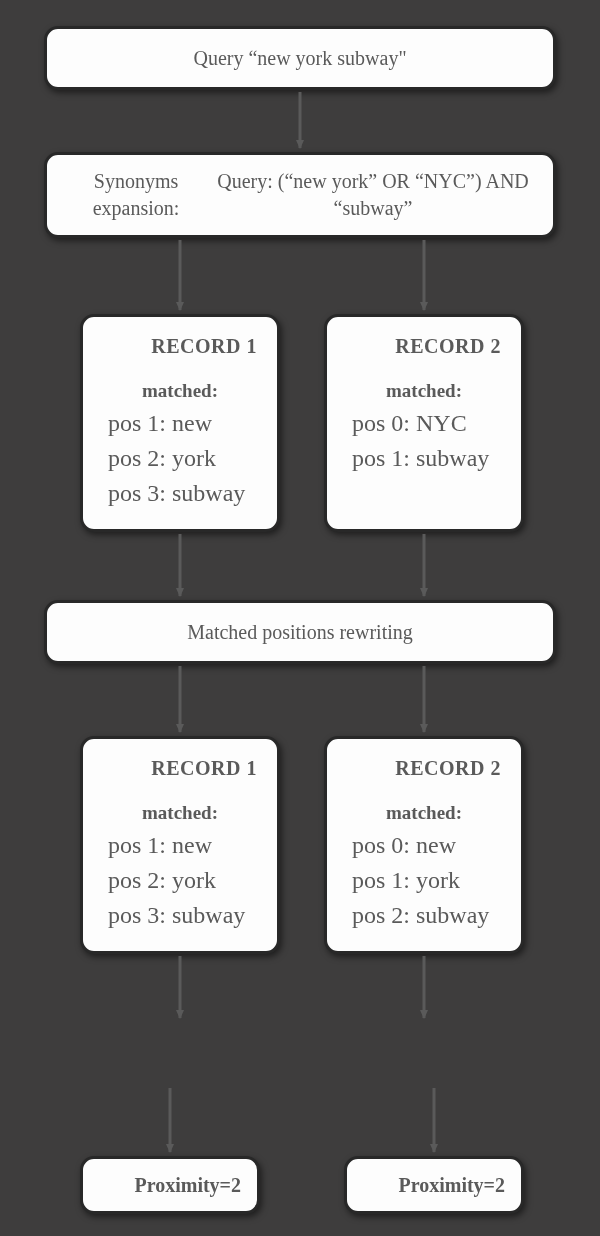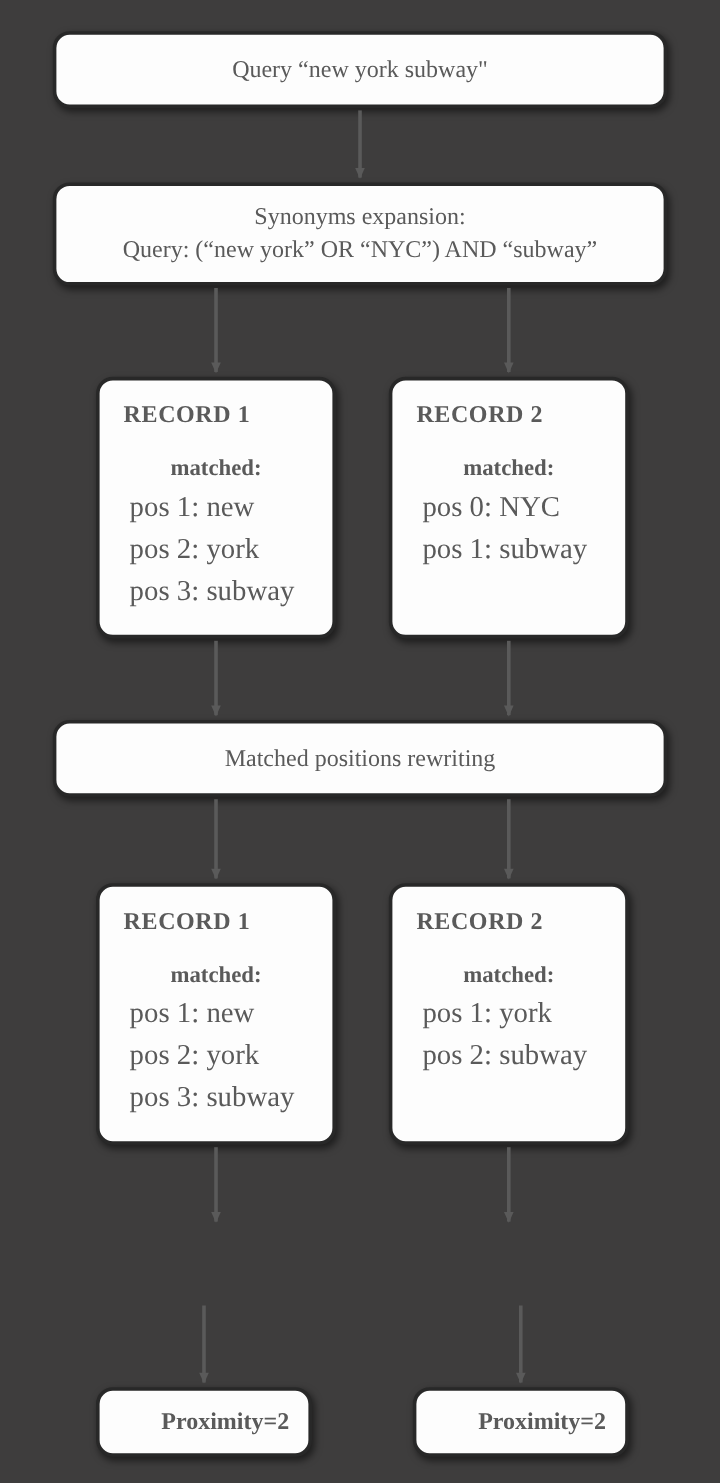--- a/index.html
+++ b/index.html
@@ -30,21 +30,21 @@
     font-size: 20px;
     line-height: 1.35;
     padding: 10px 16px;
   }
   .record-box {
     padding: 18px 20px 20px 20px;
   }
   .record-title {
     font-weight: bold;
     font-size: 20px;
-    text-align: left;
+    text-align: right;
     margin-bottom: 22px;
     letter-spacing: 0.5px;
   }
   .matched-label {
     font-weight: bold;
     font-size: 19px;
     margin-bottom: 4px;
     text-align: center;
   }
   .pos-line {
@@ -66,21 +66,21 @@
 </style>
 </head>
 <body>
 
 <div class="canvas">
 
   <div class="box center-text" style="left:44px; top:26px; width:512px; height:64px;">
     <span>Query “new york subway"</span>
   </div>
 
-  <div class="box center-text" style="left:44px; top:152px; width:512px; height:86px; flex-direction:column;">
+  <div class="box center-text" style="left:44px; top:152px; width:512px; height:86px; flex-direction:row;">
     <span>Synonyms expansion:</span>
     <span>Query: (“new york” OR “NYC”) AND “subway”</span>
   </div>
 
   <div class="box record-box" style="left:80px; top:314px; width:200px; height:218px;">
     <div class="record-title">RECORD 1</div>
     <div class="matched-label">matched:</div>
     <div class="pos-line">pos 1: new</div>
     <div class="pos-line">pos 2: york</div>
     <div class="pos-line">pos 3: subway</div>
@@ -101,20 +101,21 @@
     <div class="record-title">RECORD 1</div>
     <div class="matched-label">matched:</div>
     <div class="pos-line">pos 1: new</div>
     <div class="pos-line">pos 2: york</div>
     <div class="pos-line">pos 3: subway</div>
   </div>
 
   <div class="box record-box" style="left:324px; top:736px; width:200px; height:218px;">
     <div class="record-title">RECORD 2</div>
     <div class="matched-label">matched:</div>
+    <div class="pos-line">pos 0: new</div>
     <div class="pos-line">pos 1: york</div>
     <div class="pos-line">pos 2: subway</div>
   </div>
 
 
   <div class="box center-text proximity-box" style="left:80px; top:1156px; width:180px; height:58px;">
     <span>Proximity=2</span>
   </div>
   <div class="box center-text proximity-box" style="left:344px; top:1156px; width:180px; height:58px;">
     <span>Proximity=2</span>

